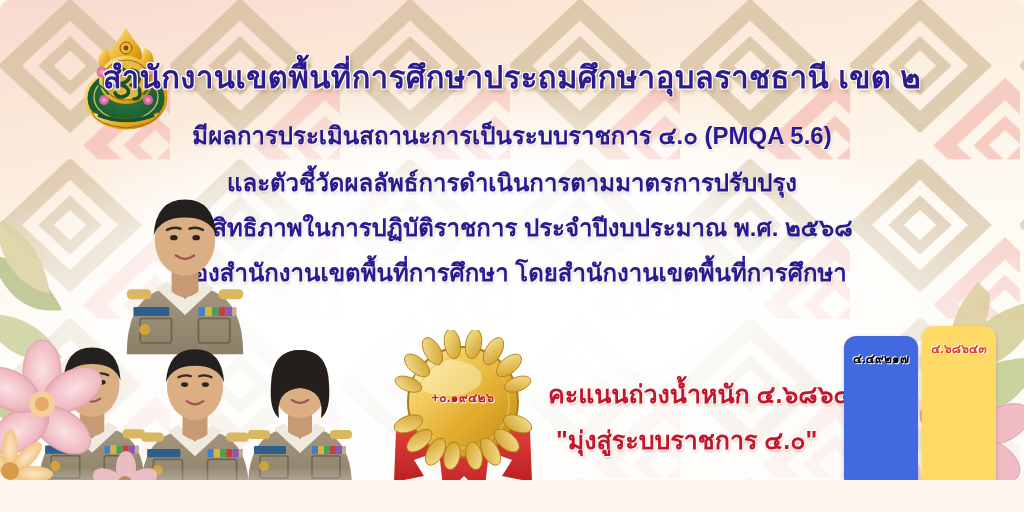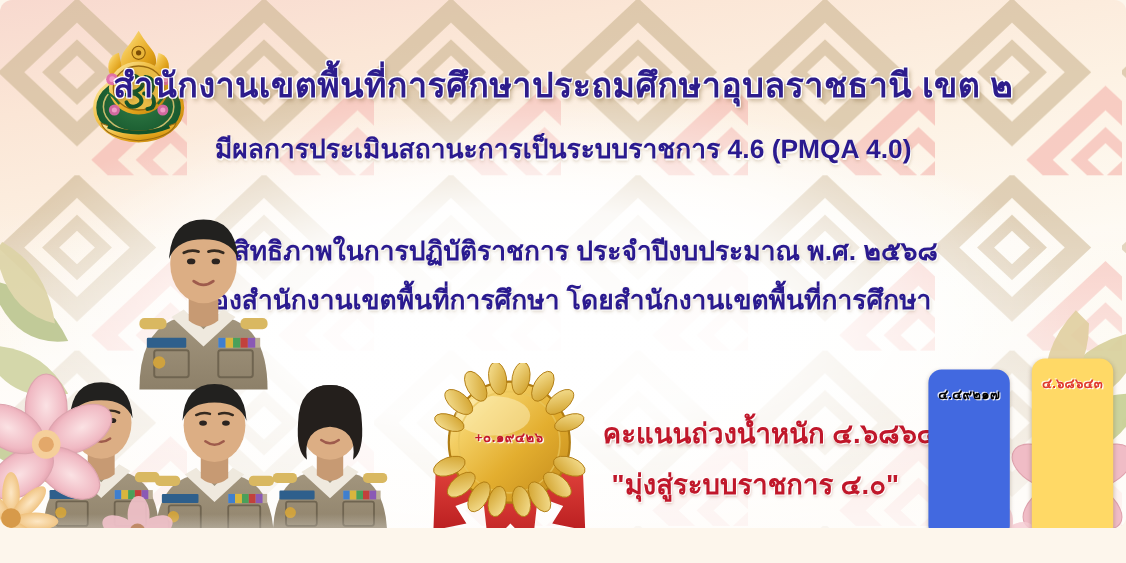--- a/index.html
+++ b/index.html
@@ -113,21 +113,21 @@
   }
   .bar .bar-label {
     position:absolute; left:0; right:0; top:13px;
     text-align:center;
     font-size:12px; font-weight:bold;
     color:#000000;
     text-shadow: 1px 1px 0 rgba(255,255,255,.95), -1px -1px 0 rgba(255,255,255,.85);
     letter-spacing:.2px;
   }
   .bar-prev { left:2px;  background:#4269e0; }
-  .bar-curr { left:96px; background:#ffd966;padding-left:41px; }
+  .bar-curr { left:80px; background:#ffd966;padding-left:41px; }
   .bar-curr .bar-label { color:#e03a2e; }
 
   .years { position:absolute; left:0; top:158px; width:176px; height:28px;margin-top:44px; }
   .year {
     position:absolute; top:2px; width:74px;
     text-align:center;
     font-size:19px; font-weight:bold;
     color:#1b1b1b;
     text-shadow: 1px 1px 0 #fff, -1px -1px 0 #fff, 1px 1px 2px rgba(255,255,255,.9);
   }
@@ -216,21 +216,22 @@
           <path d="M80 60 q-6 4 -10 10"></path>
       </g>
 
       <path d="M18 88 q34 14 68 0 q-4 13 -34 16 q-30 -3 -34 -16 Z" fill="url(#goldE)" stroke="#9a6a10" stroke-width="1"></path>
       <path d="M24 91 q28 11 56 0" fill="none" stroke="#14532a" stroke-width="3.5"></path>
     </svg>
   </div>
 
   <div class="txt headline">สำนักงานเขตพื้นที่การศึกษาประถมศึกษาอุบลราชธานี เขต ๒</div>
 
-  <div class="txt body-line bl1">มีผลการประเมินสถานะการเป็นระบบราชการ 4.6 (PMQA 4.0)</div>
+  <div class="txt body-line bl1">มีผลการประเมินสถานะการเป็นระบบราชการ ๔.๐ (PMQA 5.6)</div>
+  <div class="txt body-line bl2">และตัวชี้วัดผลลัพธ์การดำเนินการตามมาตรการปรับปรุง</div>
   <div class="txt body-line bl3">ประสิทธิภาพในการปฏิบัติราชการ ประจำปีงบประมาณ พ.ศ. ๒๕๖๘</div>
   <div class="txt body-line bl4">ของสำนักงานเขตพื้นที่การศึกษา โดยสำนักงานเขตพื้นที่การศึกษา</div>
 
   <div class="photos">
     <svg viewBox="0 0 400 342" xmlns="http://www.w3.org/2000/svg">
       <defs>
         <linearGradient id="uni" x1="0" y1="0" x2="0" y2="1">
           <stop offset="0%" stop-color="#a59880"></stop>
           <stop offset="100%" stop-color="#8d8069"></stop>
         </linearGradient>

